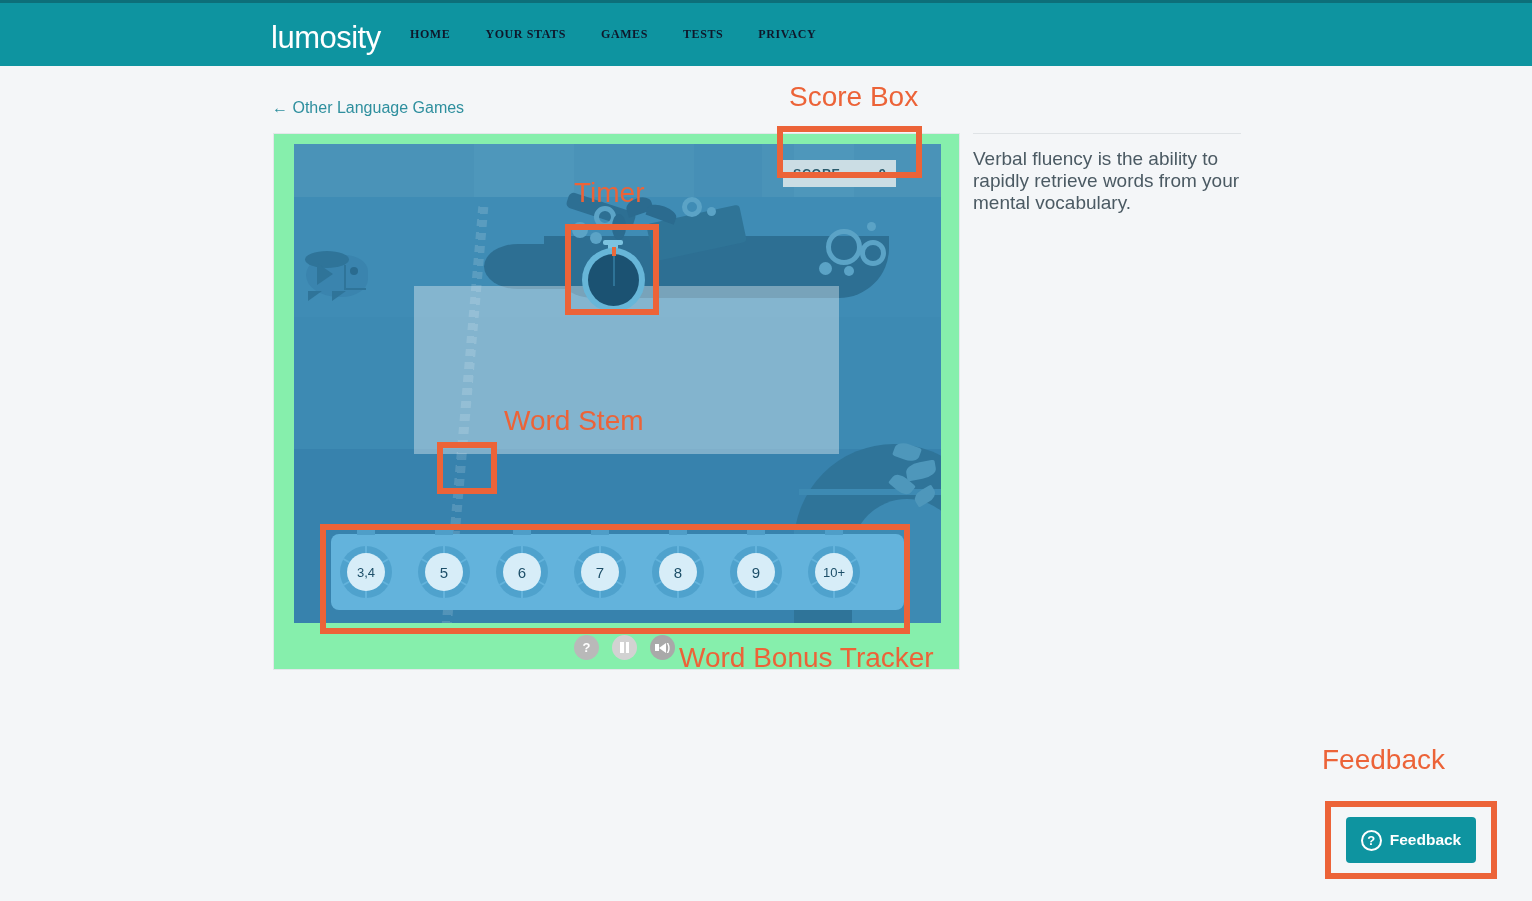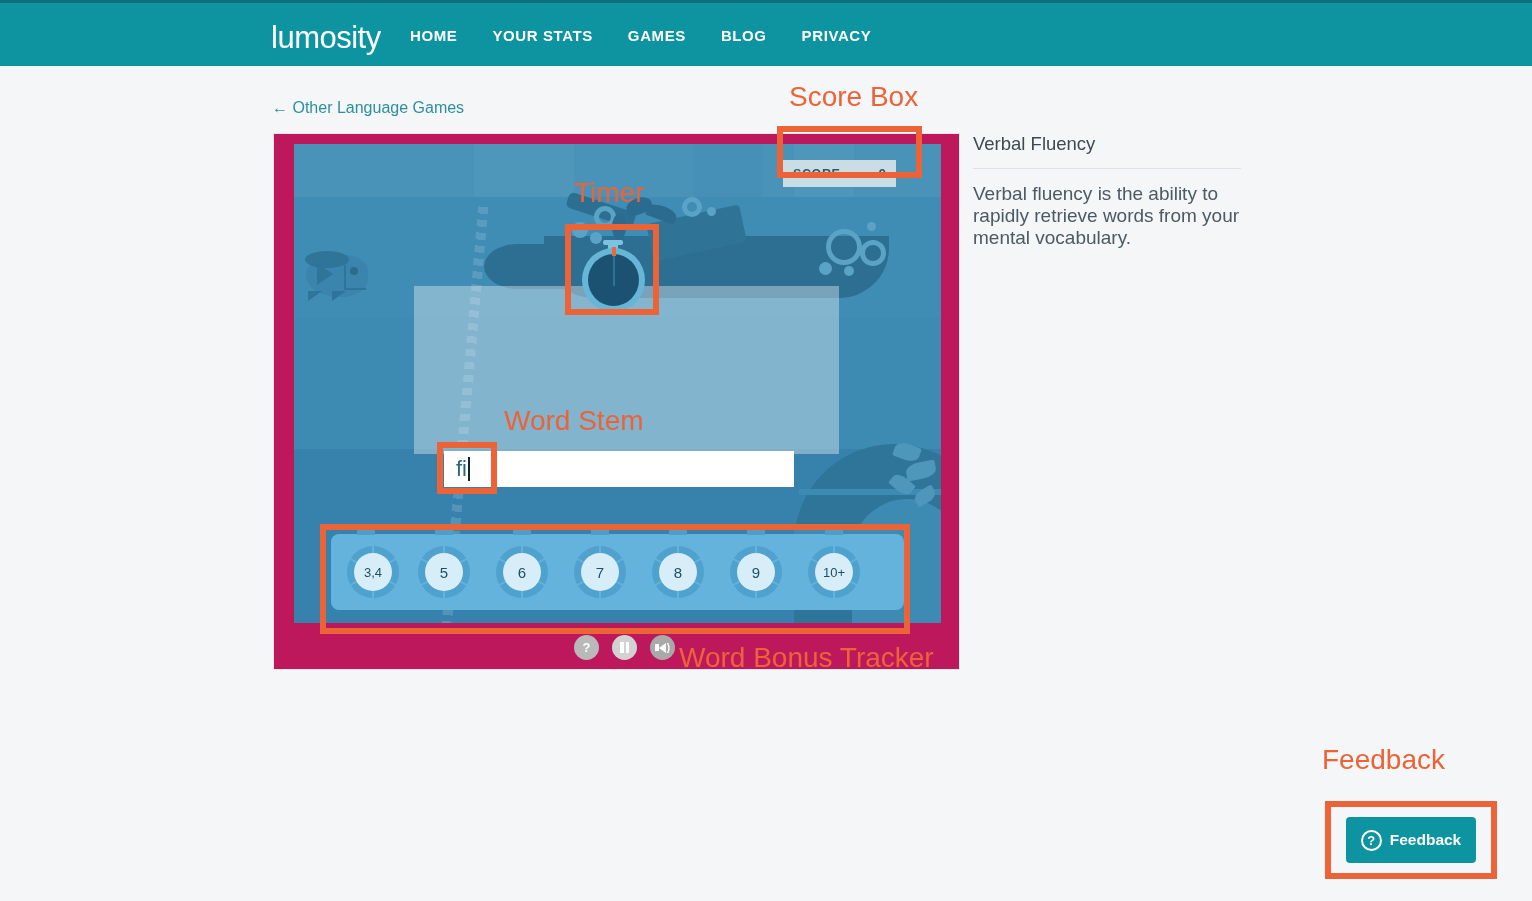--- a/index.html
+++ b/index.html
@@ -17,22 +17,22 @@
     background: #0e94a0;
     border-top: 3px solid #0d6f79;
   }
   .brand {
     position: absolute; left: 271px; top: 17px;
     font-size: 31px; color: #ffffff; letter-spacing: -0.5px;
     font-family: "Liberation Sans", sans-serif; font-weight: 400;
   }
   .navlinks { position: absolute; left: 410px; top: 24px; display: flex; gap: 0px; }
   .navlink {
-    color: #ffffff; font-size: 15px; font-weight: bold; letter-spacing: 0.6px;
-    padding: 0 18px 0 0; margin-right: 17px; text-decoration: none; white-space: nowrap;
+    color: #0f172a; font-size: 12px; font-weight: bold; letter-spacing: 0.6px;
+    padding: 0 18px 0 0; margin-right: 17px; text-decoration: none; white-space: nowrap; font-family: Liberation Serif, serif;
   }
   .navlink:last-child { margin-right: 0; }
   .useracct { position: absolute; left: 1060px; top: 13px; width: 195px; height: 42px; }
   .avatar {
     position: absolute; left: 0; top: 0; width: 34px; height: 40px;
     background: #2aa6ae; border: 2px solid #ffffff;
   }
   .avatar-head {
     position: absolute; left: 50%; top: 7px; transform: translateX(-50%);
     width: 19px; height: 19px; border-radius: 50%; background: #15525c;
@@ -54,21 +54,21 @@
   
   .backlink {
     position: absolute; left: 272px; top: 99px;
     color: #2e8f9e; font-size: 16px; text-decoration: none;
   }
 
   
   .gamecard {
     position: absolute; left: 273px; top: 133px;
     width: 687px; height: 537px;
-    background: #be185d; border: 1px solid #e3e7ea;
+    background: #86efac; border: 1px solid #e3e7ea;
   }
   .canvas {
     position: absolute; left: 20px; top: 10px;
     width: 647px; height: 479px;
     background: #3d8ab3; overflow: hidden;
   }
   
   .water-top  { position:absolute; left:0; top:0; width:647px; height:53px; background:#4a93b8; }
   .water-band { position:absolute; left:0; top:53px; width:647px; height:120px; background:#3f8cb5; }
   .water-mid  { position:absolute; left:0; top:173px; width:647px; height:306px; background:#3d8ab3; }
@@ -223,21 +223,21 @@
 <body>
 
 <div id="root">
 
   <div class="topnav">
     <div class="brand">lumosity</div>
     <div class="navlinks">
       <a class="navlink" href="#">HOME</a>
       <a class="navlink" href="#">YOUR STATS</a>
       <a class="navlink" href="#">GAMES</a>
-      <a class="navlink" href="#">BLOG</a>
+      <a class="navlink" href="#">TESTS</a>
       <a class="navlink" href="#">PRIVACY</a>
     </div>
   </div>
 
   <a class="backlink" href="#">← Other Language Games</a>
 
   <div class="gamecard">
     <div class="canvas">
 
       <div class="water-top"></div>
@@ -300,35 +300,31 @@
 
       <div class="timer">
         <div class="timer-stem-top"></div>
         <div class="timer-stem"></div>
         <div class="timer-ring"></div>
         <div class="timer-face"></div>
         <div class="timer-hand"></div>
         <div class="timer-hand-top"></div>
       </div>
 
-      <div class="wordinput">
-        <span class="stem">fi</span>
-        <span class="caretbar"></span>
-      </div>
 
       <div class="tracker">
         <div class="tracker-nub" style="left:26px;"></div>
         <div class="tracker-nub" style="left:104px;"></div>
         <div class="tracker-nub" style="left:182px;"></div>
         <div class="tracker-nub" style="left:260px;"></div>
         <div class="tracker-nub" style="left:338px;"></div>
         <div class="tracker-nub" style="left:416px;"></div>
         <div class="tracker-nub" style="left:494px;"></div>
 
-        <div class="token" style="left:16px;">
+        <div class="token" style="left:9px;">
           <div class="spoke" style="transform:rotate(0deg);"></div>
           <div class="spoke" style="transform:rotate(60deg);"></div>
           <div class="spoke" style="transform:rotate(-60deg);"></div>
           <div class="inner small">3,4</div>
         </div>
         <div class="token" style="left:87px;">
           <div class="spoke" style="transform:rotate(0deg);"></div>
           <div class="spoke" style="transform:rotate(60deg);"></div>
           <div class="spoke" style="transform:rotate(-60deg);"></div>
           <div class="inner">5</div>
@@ -374,21 +370,20 @@
       </div>
       <div class="ctrl sound">
         <span class="spk-box"></span>
           <span class="spk"></span>
           <span class="spk-wave">)</span>
       </div>
     </div>
   </div>
 
   <div class="info">
-    <h2>Verbal Fluency</h2>
     <div class="rule"></div>
     <p>Verbal fluency is the ability to rapidly retrieve words from your mental vocabulary.</p>
   </div>
 
 
   <div class="fb-btn">
     <span class="qmark">?</span>
     <span>Feedback</span>
   </div>
 

